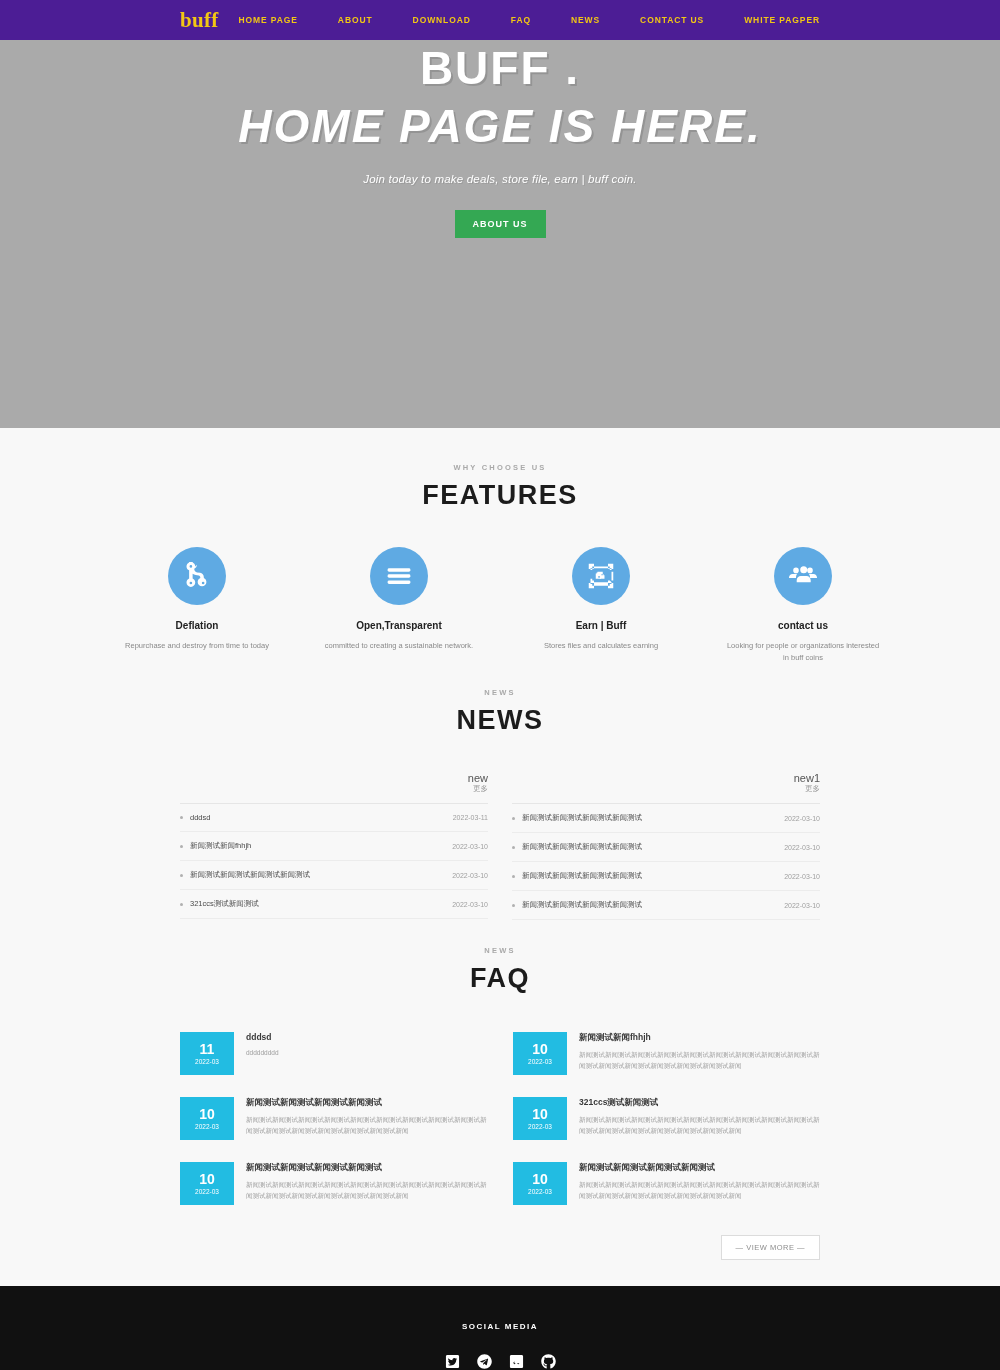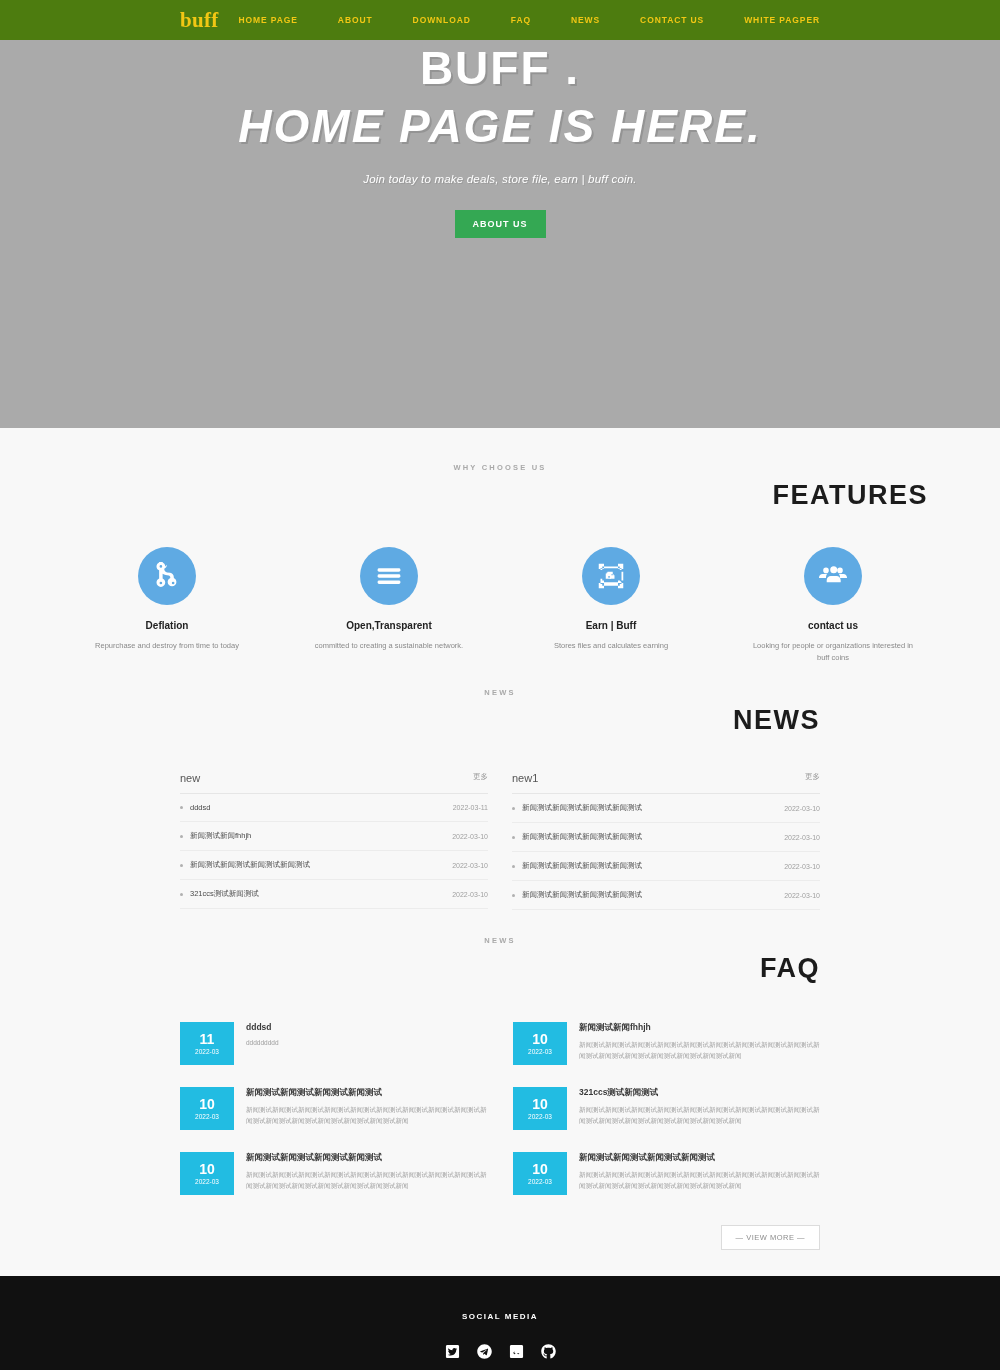--- a/index.html
+++ b/index.html
@@ -8,21 +8,21 @@
     font-family: "Liberation Sans", sans-serif;
     background: #ffffff;
     color: #333;
     width: 1000px;
     overflow-x: hidden;
   }
 
   
   .site-header {
     height: 40px;
-    background: #4d7c0f;
+    background: #4c1d95;
     display: flex;
     align-items: center;
     padding: 0 180px;
     position: relative;
     z-index: 20;
   }
   .brand {
     font-family: "Liberation Serif", serif;
     font-weight: bold;
     font-size: 21px;
@@ -90,30 +90,30 @@
   
   .section { background: #f8f8f8; }
   .kicker {
     text-align: center;
     color: #a9a9a9;
     font-size: 7.5px;
     font-weight: bold;
     letter-spacing: 2.2px;
   }
   .section-title {
-    text-align: right;
+    text-align: center;
     font-size: 27px;
     font-weight: bold;
     letter-spacing: 1.5px;
     color: #1c1c1c;
     margin-top: 8px;
   }
 
   
-  .features-wrap { padding: 35px 72px 0; }
+  .features-wrap { padding: 35px 112px 0; }
   .features {
     display: flex;
     margin-top: 36px;
     gap: 32px;
   }
   .feature {
     flex: 1;
     text-align: center;
     padding: 0 8px;
   }
@@ -144,24 +144,25 @@
   
   .news-wrap { padding: 25px 180px 0; }
   .news-cols {
     display: flex;
     gap: 24px;
     margin-top: 36px;
   }
   .news-col { flex: 1; }
   .news-col-head {
     display: flex;
-    align-items: flex-start;
+    align-items: flex-end;
     justify-content: space-between;
     padding-bottom: 9px;
     border-bottom: 1px solid #e6e6e6;
+    flex-direction: column;
   }
   .news-col-title { font-size: 11px; color: #555; }
   .news-more { font-size: 7.5px; color: #9a9a9a; cursor: pointer; text-decoration: none; }
   .news-item {
     display: flex;
     align-items: center;
     justify-content: space-between;
     padding: 9px 0;
     border-bottom: 1px solid #ececec;
     cursor: pointer;

